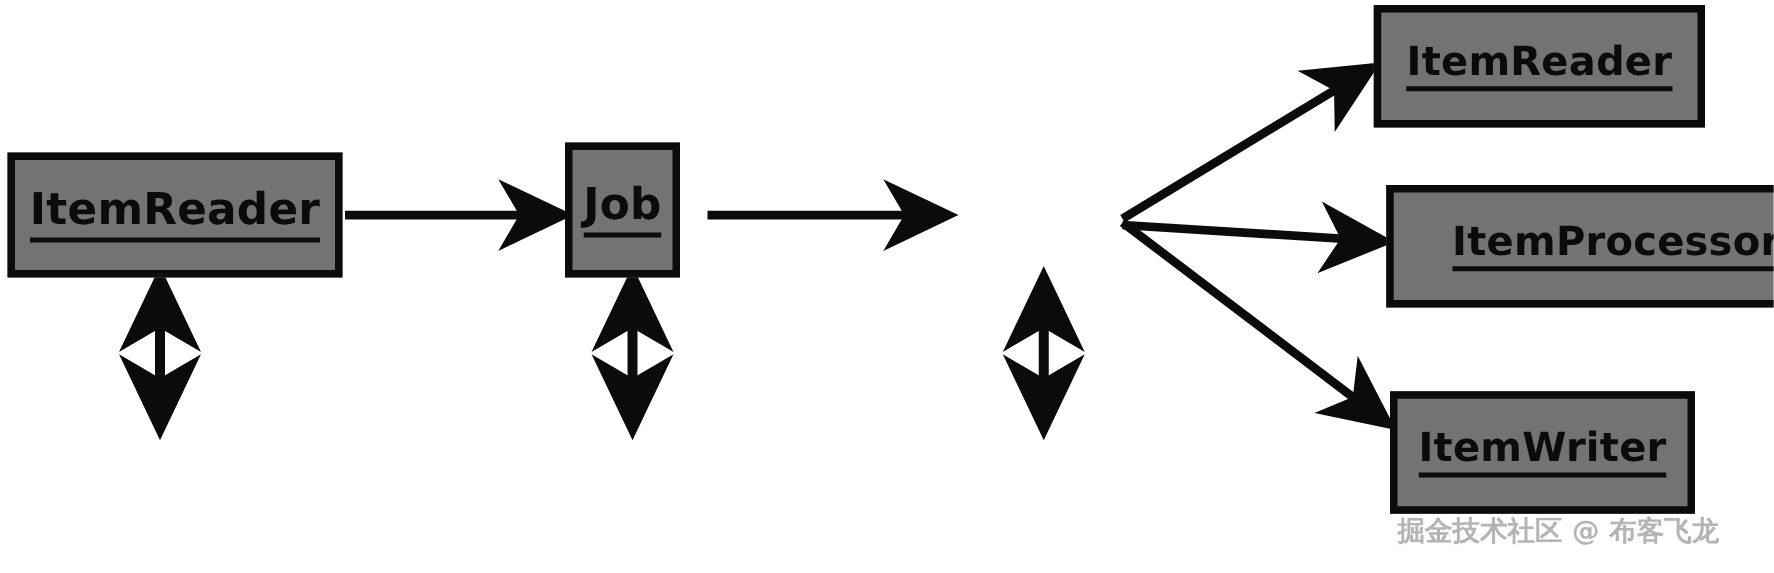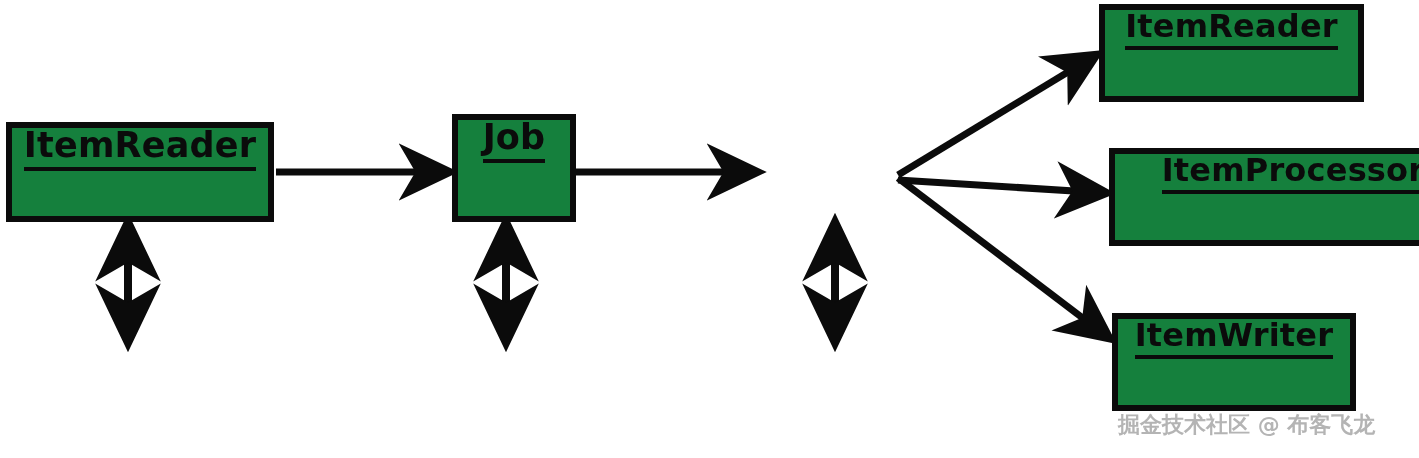--- a/index.html
+++ b/index.html
@@ -12,41 +12,41 @@
     width: 1419px;
     height: 458px;
     background: #ffffff;
     overflow: hidden;
     font-family: "DejaVu Sans", "Liberation Sans", sans-serif;
   }
   .box {
     position: absolute;
     box-sizing: border-box;
     border: 6px solid #0b0b0b;
-    background: #15803d;
+    background: #737373;
     display: flex;
-    align-items: flex-start;
+    align-items: center;
     justify-content: center;
   }
   .box .label {
     color: #0b0b0b;
     font-weight: 700;
     letter-spacing: 0.2px;
     white-space: nowrap;
     line-height: 1;
     font-family: "DejaVu Sans", "Liberation Sans", sans-serif;
   }
   .box .label.underlined {
     border-bottom: 4px solid #0b0b0b;
     padding-bottom: 4px;
   }
 
   
   #box-joblauncher   { left: 6px;    top: 122px; width: 268px; height: 100px; }
-  #box-job           { left: 452px;  top: 114px; width: 124px; height: 108px; }
+  #box-job           { left: 452px;  top: 114px; width: 92px; height: 108px; }
   #box-step          { left: 760px;  top: 122px; width: 136px; height: 100px; }
   #box-itemreader    { left: 1099px; top: 4px;   width: 265px; height: 98px;  }
   #box-itemprocessor { left: 1109px; top: 128px; width: 368px; height: 98px; margin-top: 20px;  }
   #box-itemwriter    { left: 1112px; top: 299px; width: 244px; height: 98px; margin-top: 14px;  }
   #box-jobrepository { left: 14px;   top: 342px; width: 924px; height: 106px; }
 
   #box-joblauncher   .label { font-size: 35px; }
   #box-job           .label { font-size: 35px; }
   #box-step          .label { font-size: 35px; }
   #box-itemreader    .label { font-size: 32px; }

